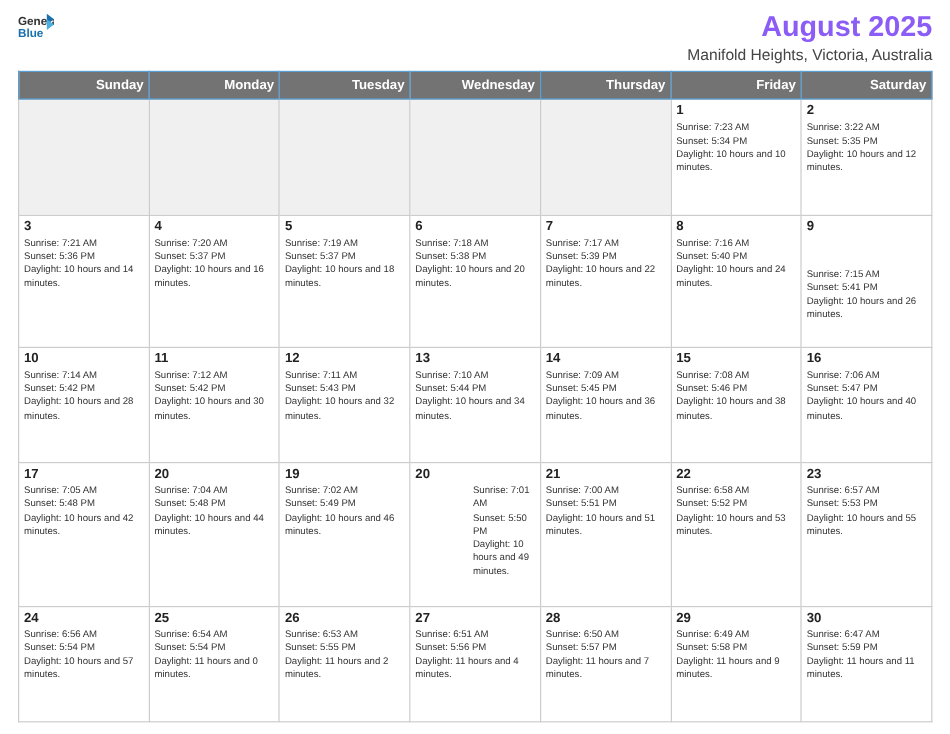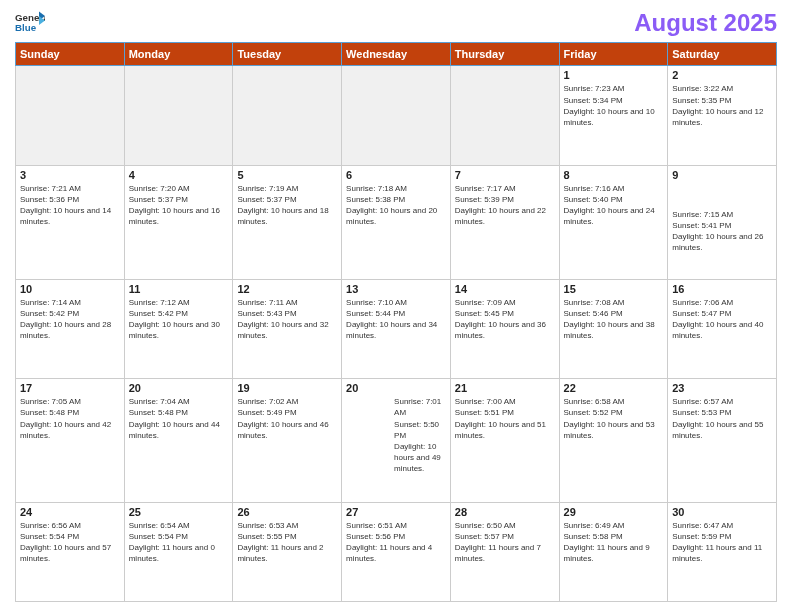--- a/index.html
+++ b/index.html
@@ -47,27 +47,27 @@
       margin-top: 2px;
     }
     .calendar {
       flex: 1;
       border: 1px solid #ccc;
       border-collapse: collapse;
       width: 100%;
       table-layout: fixed;
     }
     .calendar th {
-      background: #c2410c;
+      background: #737373;
       color: white;
       font-size: 11px;
       font-weight: bold;
       padding: 5px 4px;
       border: 1px solid #5a9fd4;
-      text-align: left;
+      text-align: right;
     }
     .calendar td {
       border: 1px solid #ccc;
       vertical-align: top;
       padding: 3px 4px;
       font-size: 8.5px;
       color: #333;
       background: #fff;
       height: 80px;
     }
@@ -102,20 +102,21 @@
     <div class="logo">
       <svg class="logo-icon" viewBox="0 0 40 32">
         <text x="0" y="14" font-size="13" font-weight="bold" fill="#333">General</text>
         <text x="0" y="28" font-size="13" font-weight="bold" fill="#1a6faf">Blue</text>
         <polygon points="32,2 40,8 32,14" fill="#1a6faf"></polygon>
         <polygon points="32,8 40,14 32,20" fill="#4ab0e0"></polygon>
       </svg>
     </div>
     <div class="title-block">
       <div class="main-title">August 2025</div>
+      <div class="subtitle">Manifold Heights, Victoria, Australia</div>
     </div>
   </div>
 
   <table class="calendar">
     <thead>
       <tr>
       <th>Sunday</th>
           <th>Monday</th>
           <th>Tuesday</th>
           <th>Wednesday</th>

